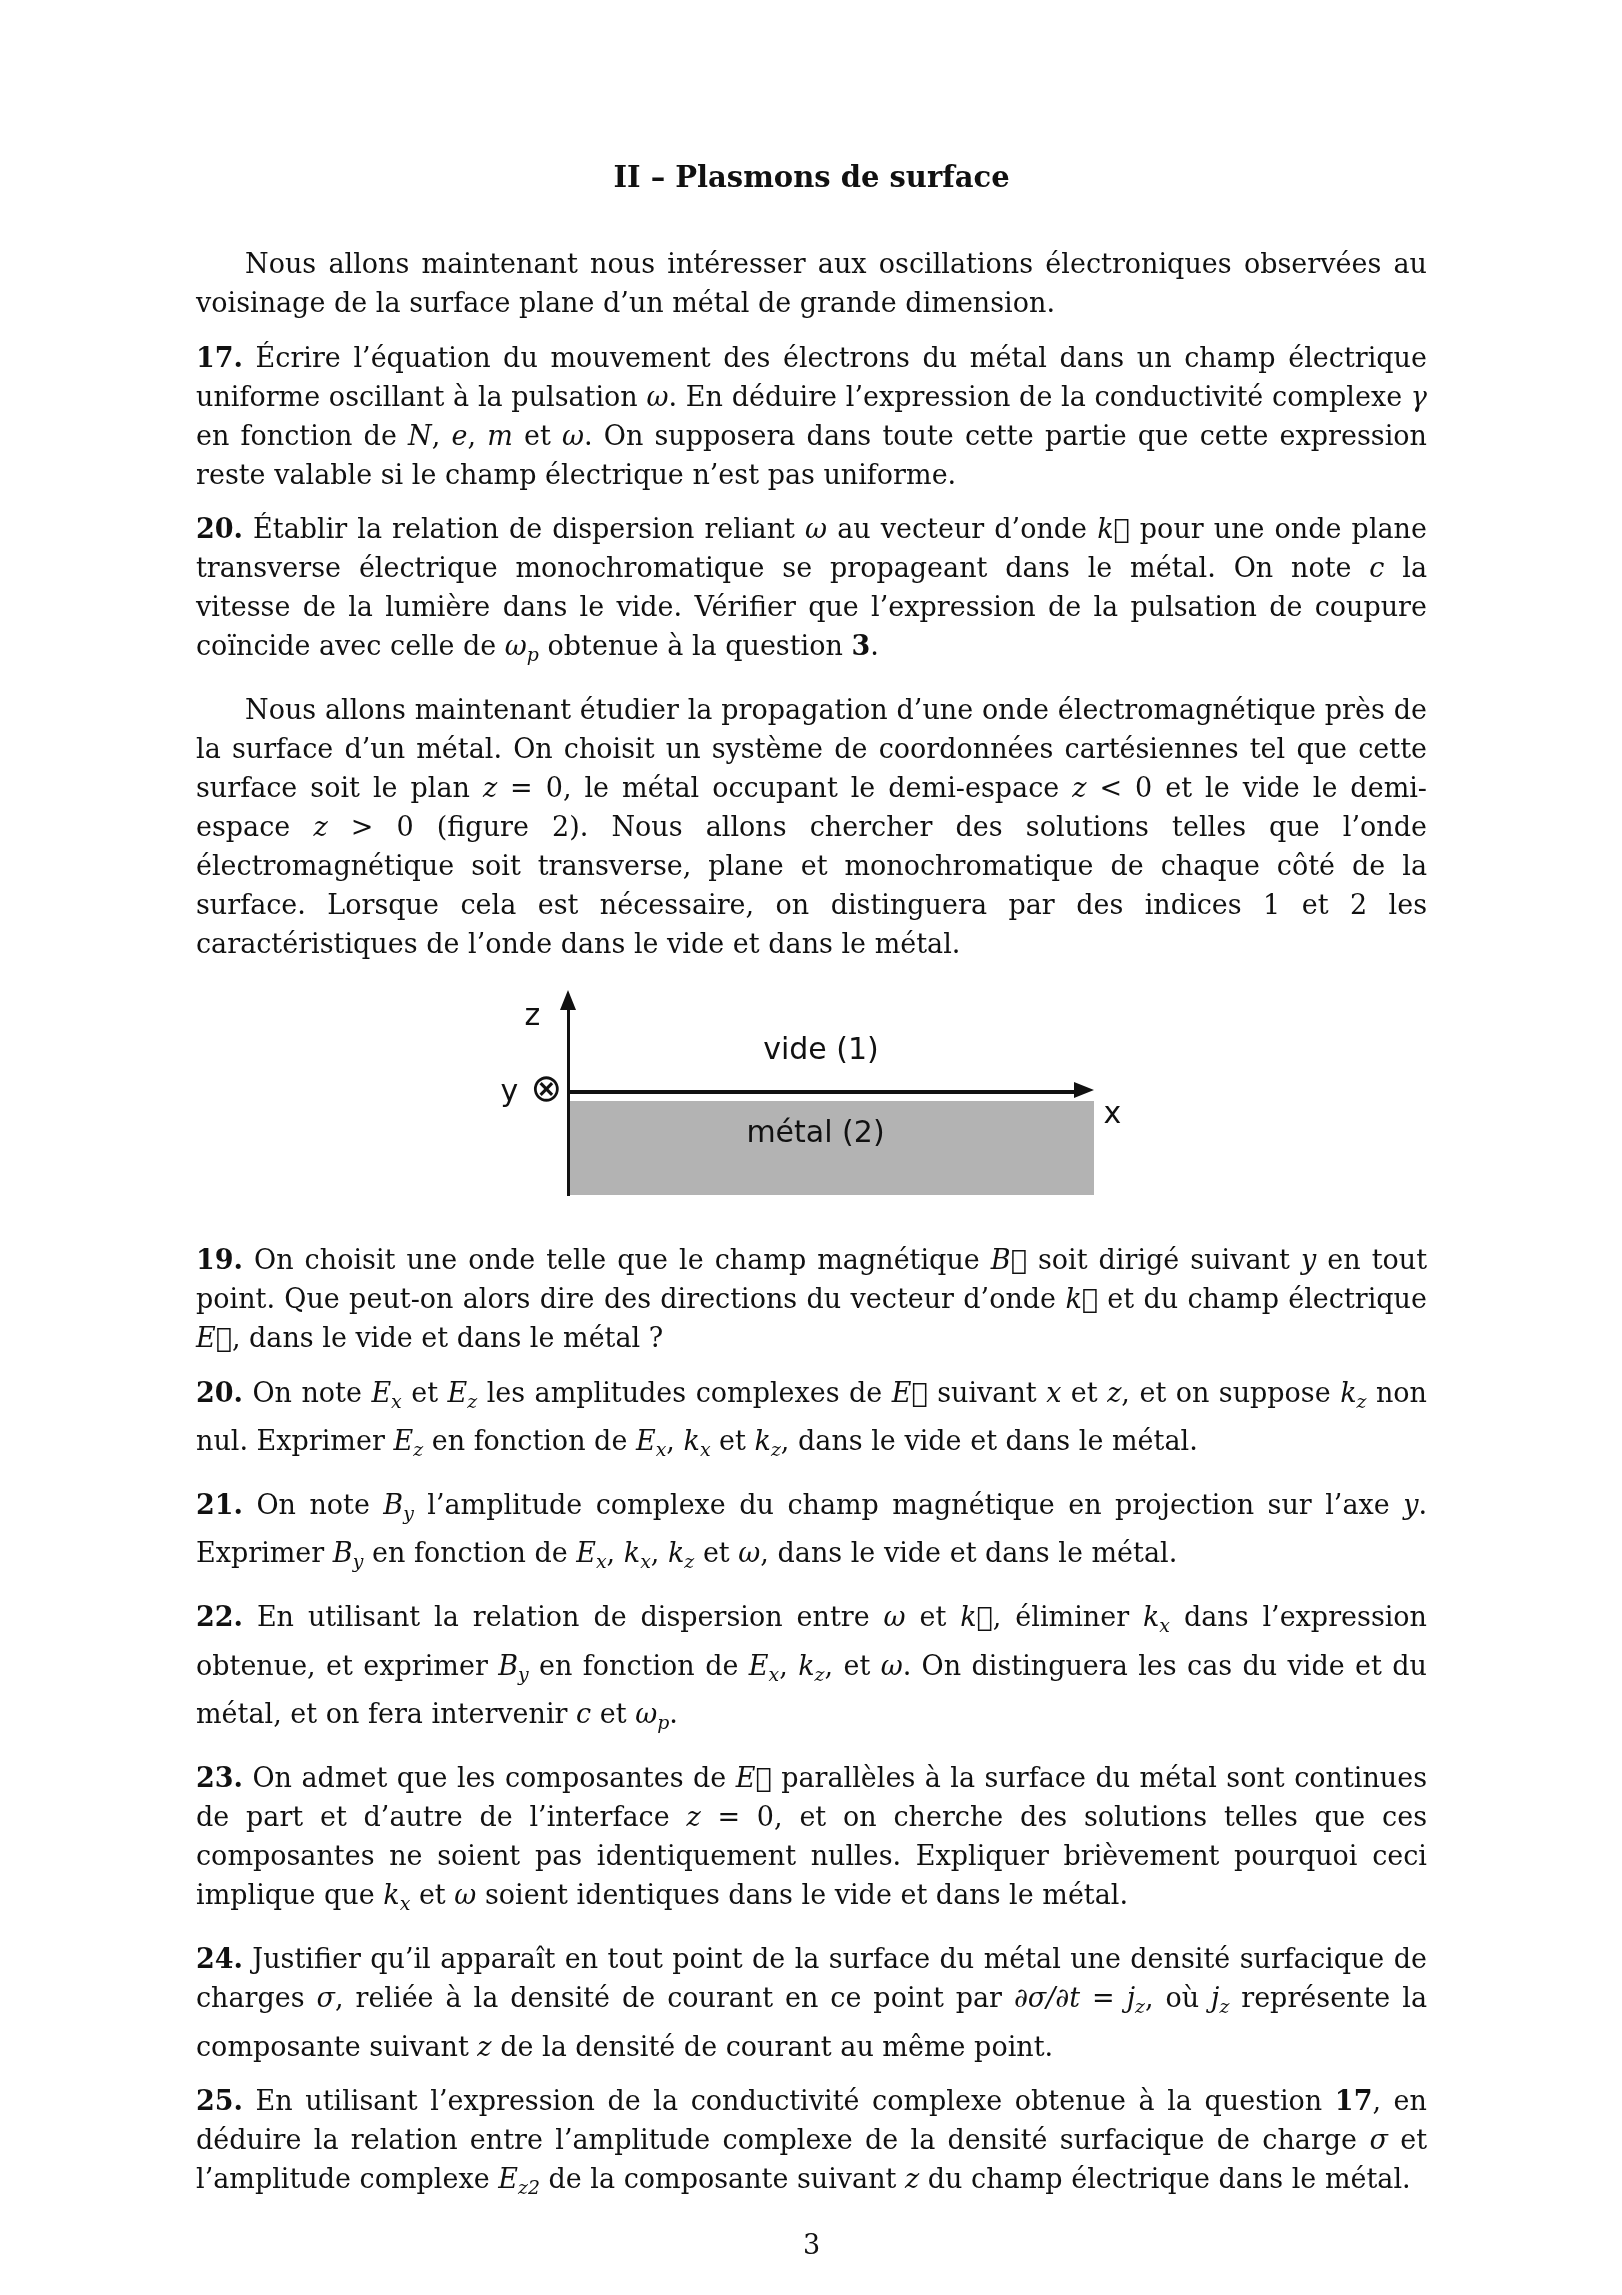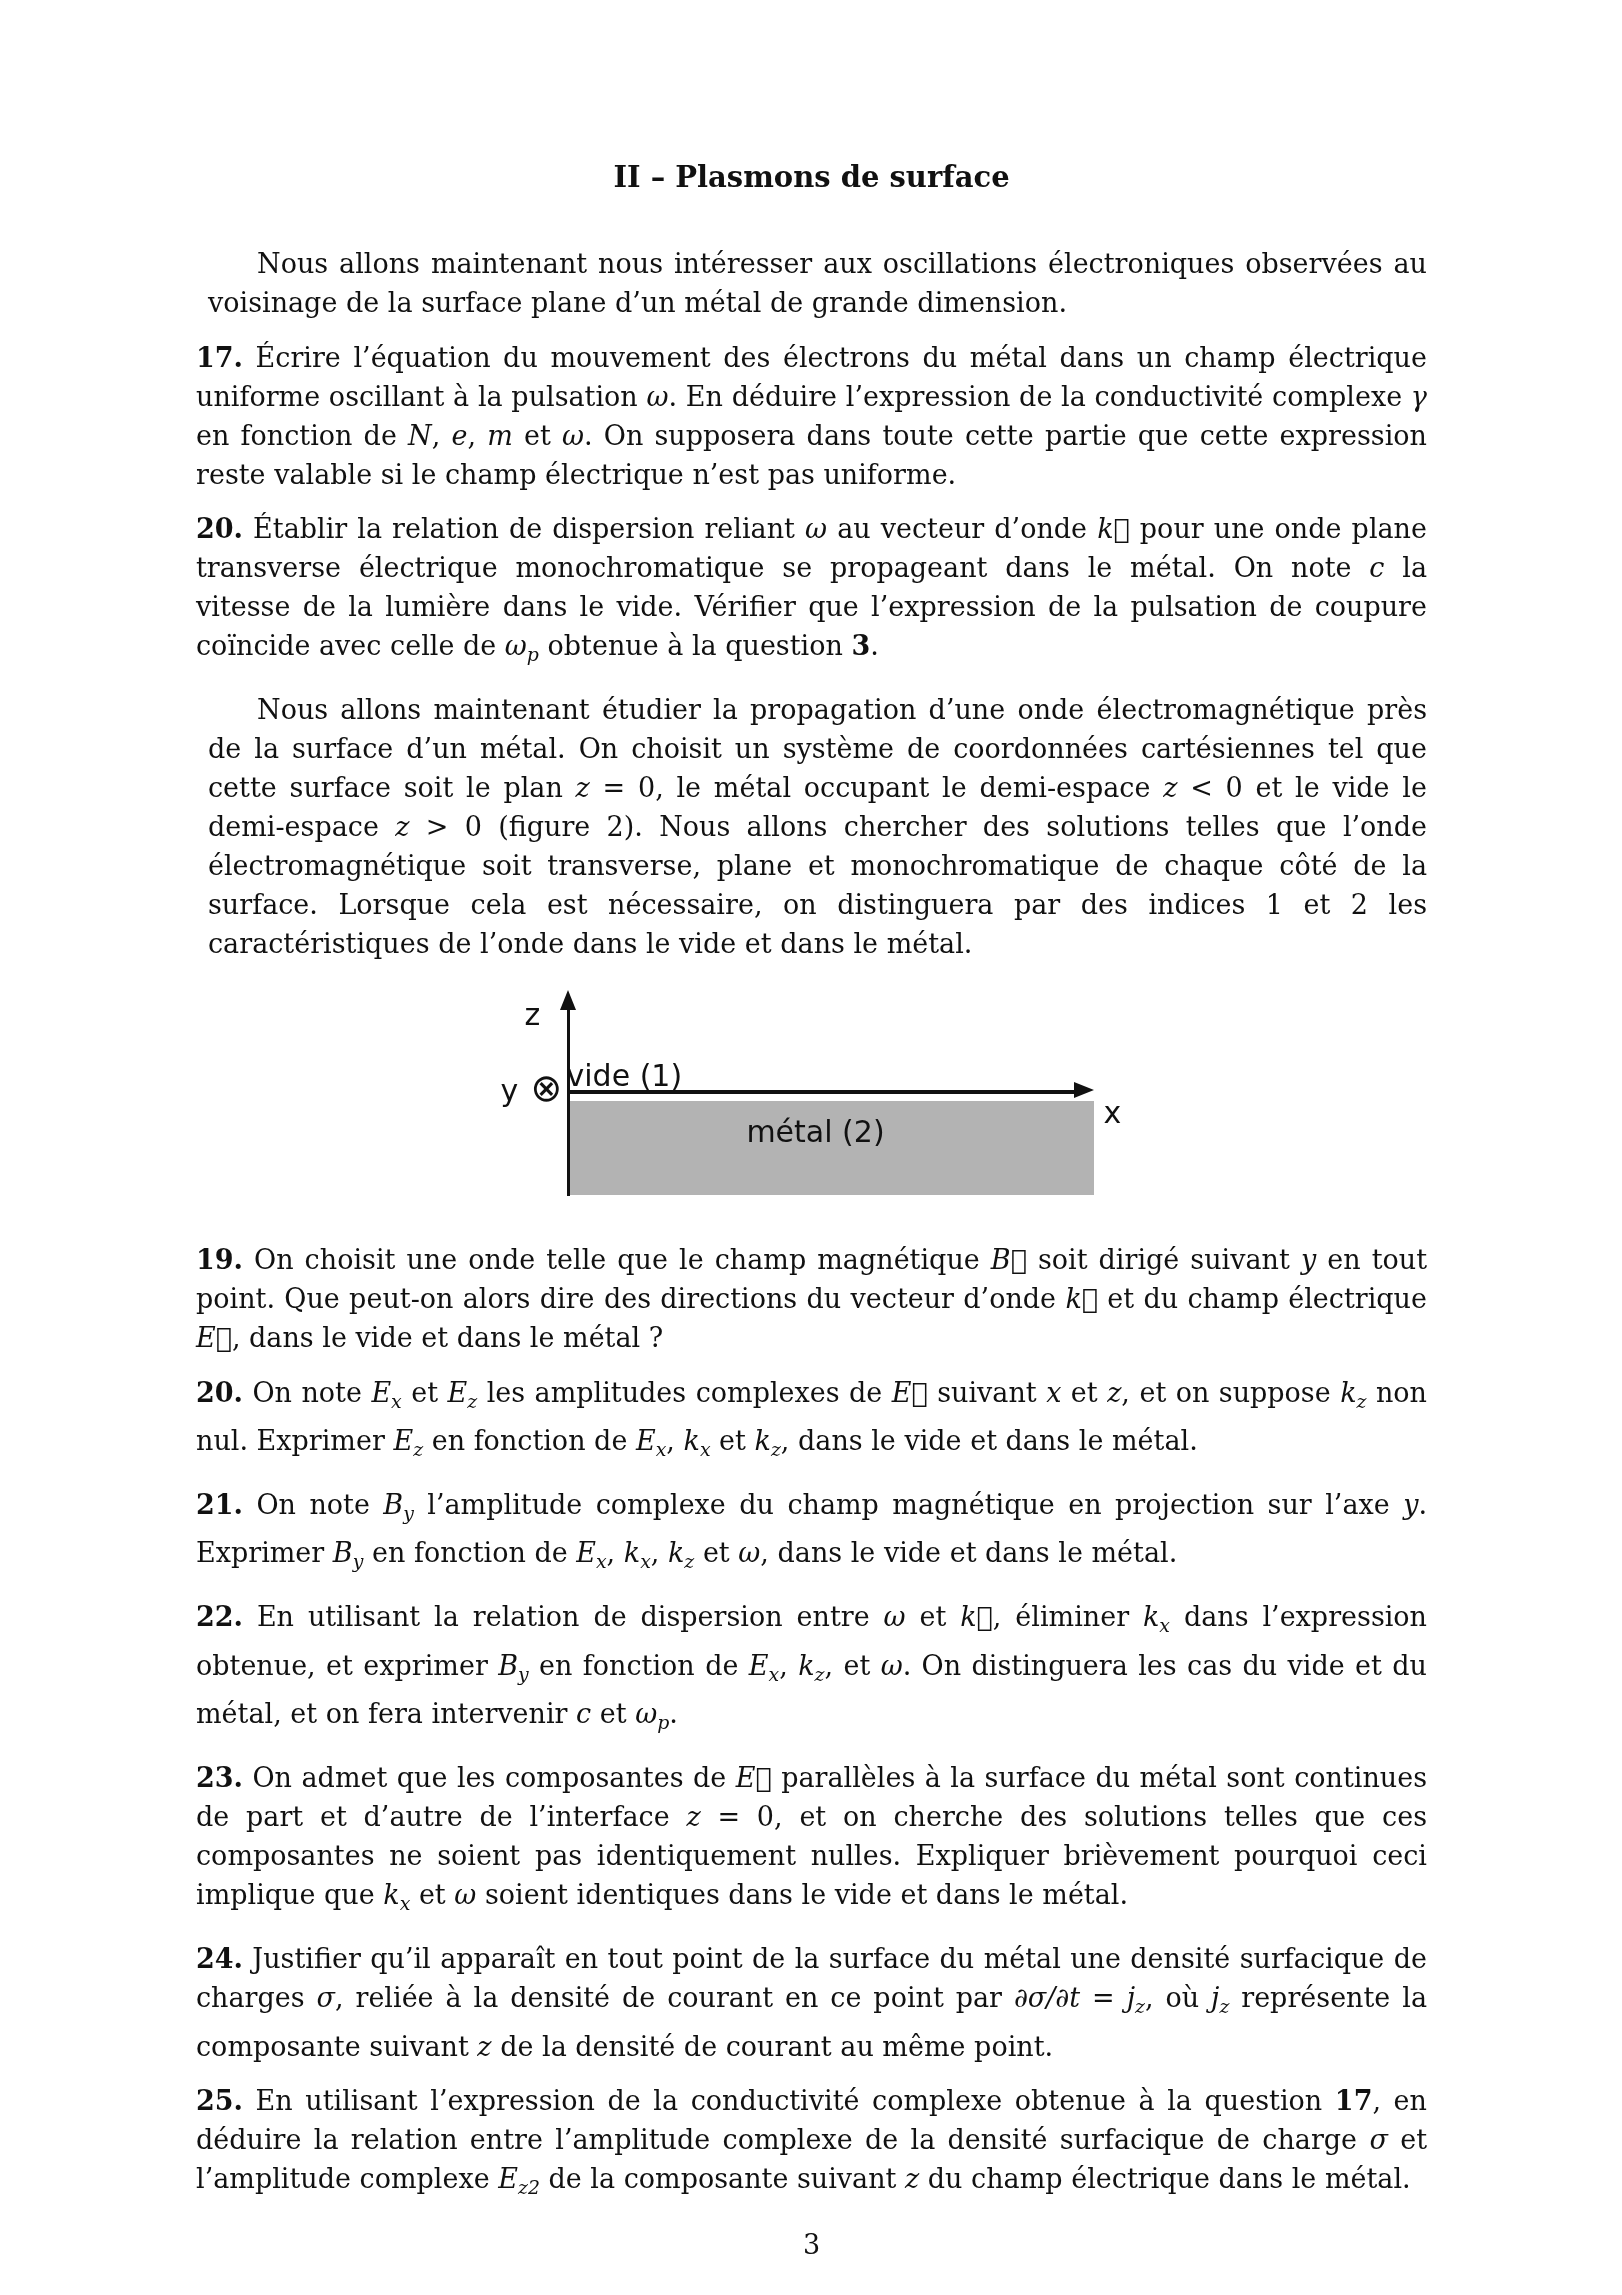--- a/index.html
+++ b/index.html
@@ -18,21 +18,21 @@
     text-align: center;
     font-weight: bold;
     font-size: 29px;
     margin: 0 0 50px 0;
   }
   p.block {
     margin: 0 0 15.7px 0;
     line-height: 39px;
     text-align: justify;
   }
-  p.block.indent { text-indent: 49px; margin-left: 12px; }
+  p.block.indent { text-indent: 49px; }
   p.block sub { font-size: 70%; }
   
   .figure { margin: 27px 0 20.4px 0; }
   .fig-canvas {
     position: relative;
     width: 628px;
     height: 229px;
     margin: 0 auto;
     font-family: "DejaVu Sans", "Liberation Sans", sans-serif;
     font-size: 30px;
@@ -42,21 +42,21 @@
                 border-left:8.6px solid transparent; border-right:8.6px solid transparent;
                 border-bottom:20.4px solid #111; }
   .fig-z      { position:absolute; left:27px;  top:6.3px; }
   .fig-hline  { position:absolute; left:69px;  top:100px; width:509px; height:3.1px; background:#111; }
   .fig-hhead  { position:absolute; left:576px; top:92px; width:0; height:0;
                 border-top:8.6px solid transparent; border-bottom:8.6px solid transparent;
                 border-left:20.4px solid #111; }
   .fig-x      { position:absolute; left:606px; top:105px; }
   .fig-y      { position:absolute; left:3.1px;   top:83px; }
   .fig-otimes { position:absolute; left:33px;  top:79px; font-size:38px; line-height:38px; }
-  .fig-vide   { position:absolute; left:69px;  top:68px;  width:509px; }
+  .fig-vide   { position:absolute; left:69px;  top:41px;  width:509px; text-align:center; }
   .fig-metal-rect  { position:absolute; left:72px; top:111px; width:524px; height:94px; background:#b3b3b3; }
   .fig-metal-label { position:absolute; left:56px; top:124px; width:524px; text-align:center; }
   .fig-caption {
     margin-top: 52px;
     text-align: center;
     font-size: 27px;
   }
   .caption-tag { font-variant: small-caps; }
   .page-number {
     position: absolute;

